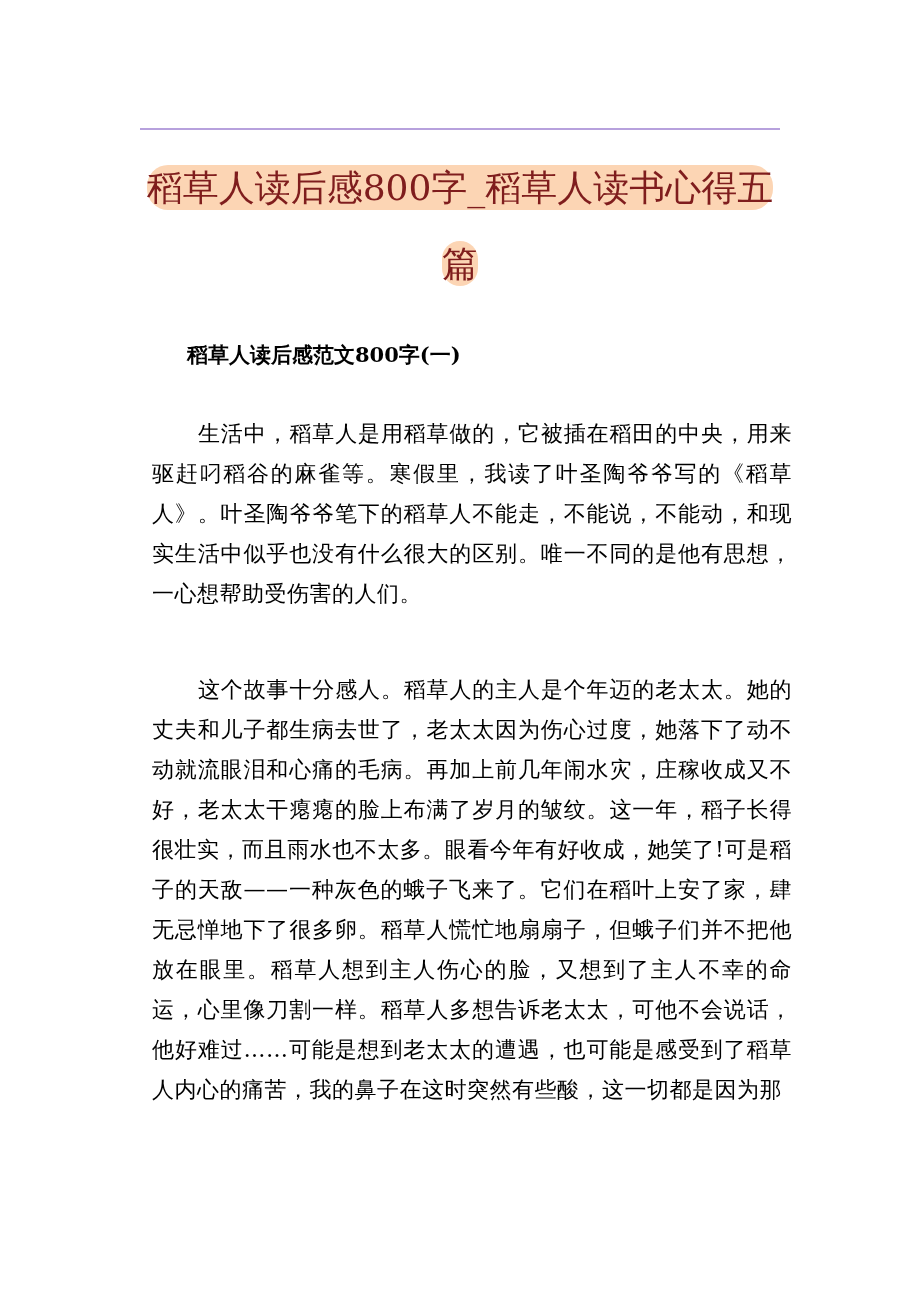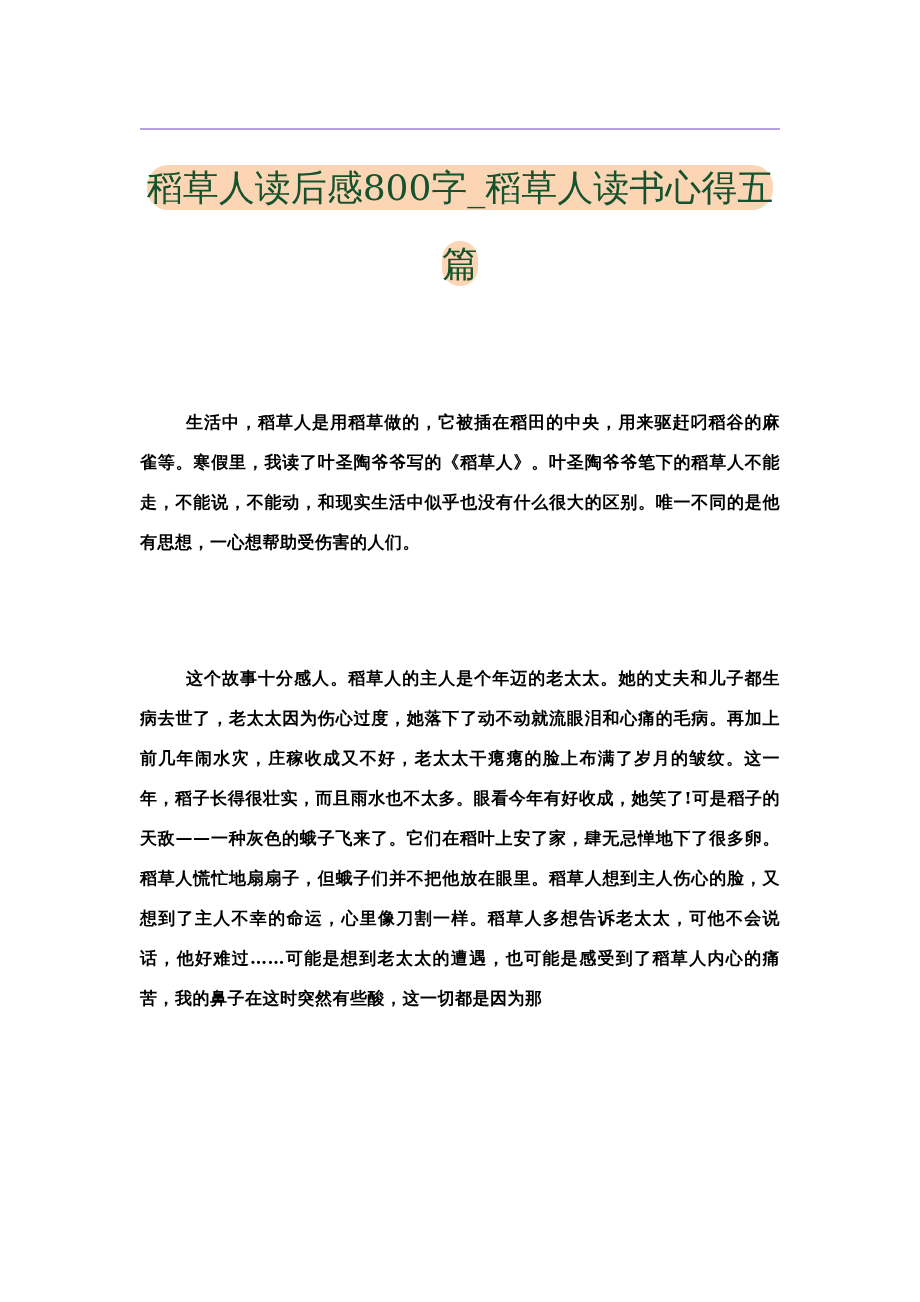--- a/index.html
+++ b/index.html
@@ -35,58 +35,58 @@
       top: 150px;
       width: 640px;
       text-align: center;
       font-size: 36px;
       line-height: 76px;
       font-weight: normal;
       margin: 0;
     }
     .title .hl {
       background: #fcd5b4;
-      color: #14532d;
+      color: #7f1d1d;
       padding: 2px 0;
       -webkit-box-decoration-break: clone;
       box-decoration-break: clone;
       border-radius: 21px;
     }
     .section-heading {
       position: absolute;
       left: 187px;
       top: 340px;
       font-size: 21px;
       line-height: 30px;
       font-weight: bold;
       margin: 0;
     }
     .body-text {
       position: absolute;
       left: 140px;
       width: 640px;
-      font-size: 17px;
+      font-size: 22px;
       line-height: 40px;
-      margin: 0;
+      margin: 12px;
       text-indent: 46px;
       text-align: justify;
       letter-spacing: 0.5px;
-      font-weight: bold;
     }
     .p1 { top: 402px; }
     .p2 { top: 658px; }
   </style>
 </head>
 <body>
 
 <div class="page">
   <div class="top-rule"></div>
 
   <h1 class="title">
     <span class="hl">稻草人读后感800字_稻草人读书心得五</span><br>
     <span class="hl">篇</span>
   </h1>
 
+  <h2 class="section-heading">稻草人读后感范文800字(一)</h2>
 
   <p class="body-text p1">生活中，稻草人是用稻草做的，它被插在稻田的中央，用来驱赶叼稻谷的麻雀等。寒假里，我读了叶圣陶爷爷写的《稻草人》。叶圣陶爷爷笔下的稻草人不能走，不能说，不能动，和现实生活中似乎也没有什么很大的区别。唯一不同的是他有思想，一心想帮助受伤害的人们。</p>
 
   <p class="body-text p2">这个故事十分感人。稻草人的主人是个年迈的老太太。她的丈夫和儿子都生病去世了，老太太因为伤心过度，她落下了动不动就流眼泪和心痛的毛病。再加上前几年闹水灾，庄稼收成又不好，老太太干瘪瘪的脸上布满了岁月的皱纹。这一年，稻子长得很壮实，而且雨水也不太多。眼看今年有好收成，她笑了!可是稻子的天敌——一种灰色的蛾子飞来了。它们在稻叶上安了家，肆无忌惮地下了很多卵。稻草人慌忙地扇扇子，但蛾子们并不把他放在眼里。稻草人想到主人伤心的脸，又想到了主人不幸的命运，心里像刀割一样。稻草人多想告诉老太太，可他不会说话，他好难过……可能是想到老太太的遭遇，也可能是感受到了稻草人内心的痛苦，我的鼻子在这时突然有些酸，这一切都是因为那</p>
 </div>
 
 </body></html>

